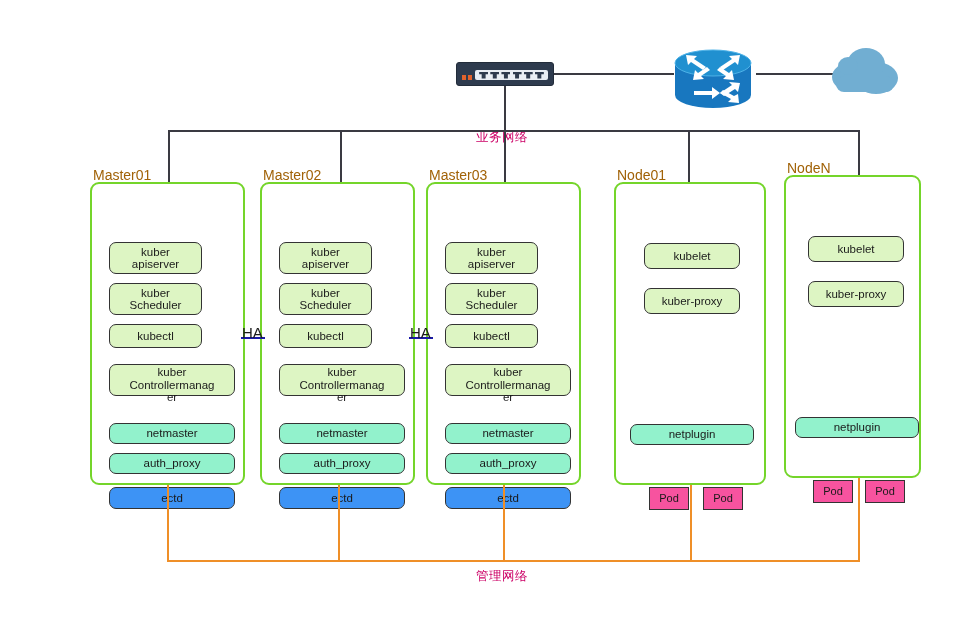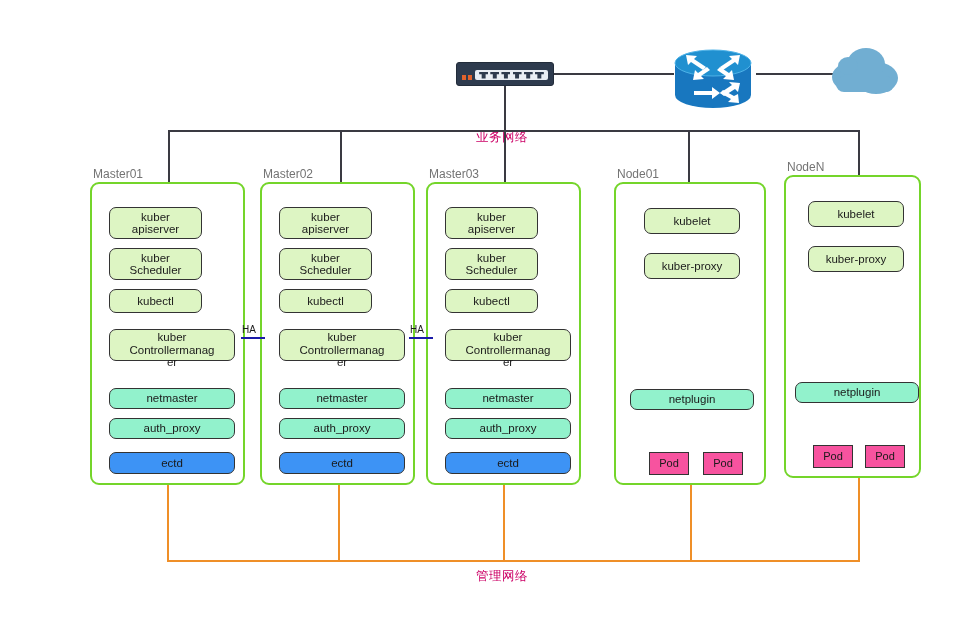--- a/index.html
+++ b/index.html
@@ -46,39 +46,40 @@
   
   .host {
     position: absolute;
     border: 2px solid #74d52a;
     border-radius: 9px;
     background: #ffffff;
     box-sizing: border-box;
   }
   .host-label {
     position: absolute;
-    font-size: 12px;
-    color: #737373;
+    font-size: 14px;
+    color: #a16207;
     white-space: nowrap;
   }
 
   
   .box {
     position: absolute;
     box-sizing: border-box;
     border: 1.6px solid #333333;
     border-radius: 7px;
     display: flex;
     align-items: center;
     justify-content: center;
     text-align: center;
     font-size: 11.5px;
     color: #1a1a1a;
     line-height: 1.08;
     white-space: pre-line;
+    margin-top: 35px;
   }
   .box.green  { background: #ddf5c3; }
   .box.mint   { background: #92f2cc; }
   .box.blue   { background: #3d93f5; }
   .box.pod {
     background: #f7539f;
     border-radius: 0;
     border: 1.6px solid #333333;
     font-size: 11px;
   }
@@ -102,21 +103,21 @@
     position: absolute;
     height: 2px;
     background: #1a1aa8;
     left: 0;
     top: 12px;
   }
   .ha-text {
     position: absolute;
     left: 1px;
     top: -1px;
-    font-size: 10px;
+    font-size: 15px;
     color: #1a1a1a;
   }
 
   
   .switch {
     position: absolute;
     background: #2e3b4e;
     border-radius: 3px;
     border: 1px solid #222c3a;
     box-sizing: border-box;

